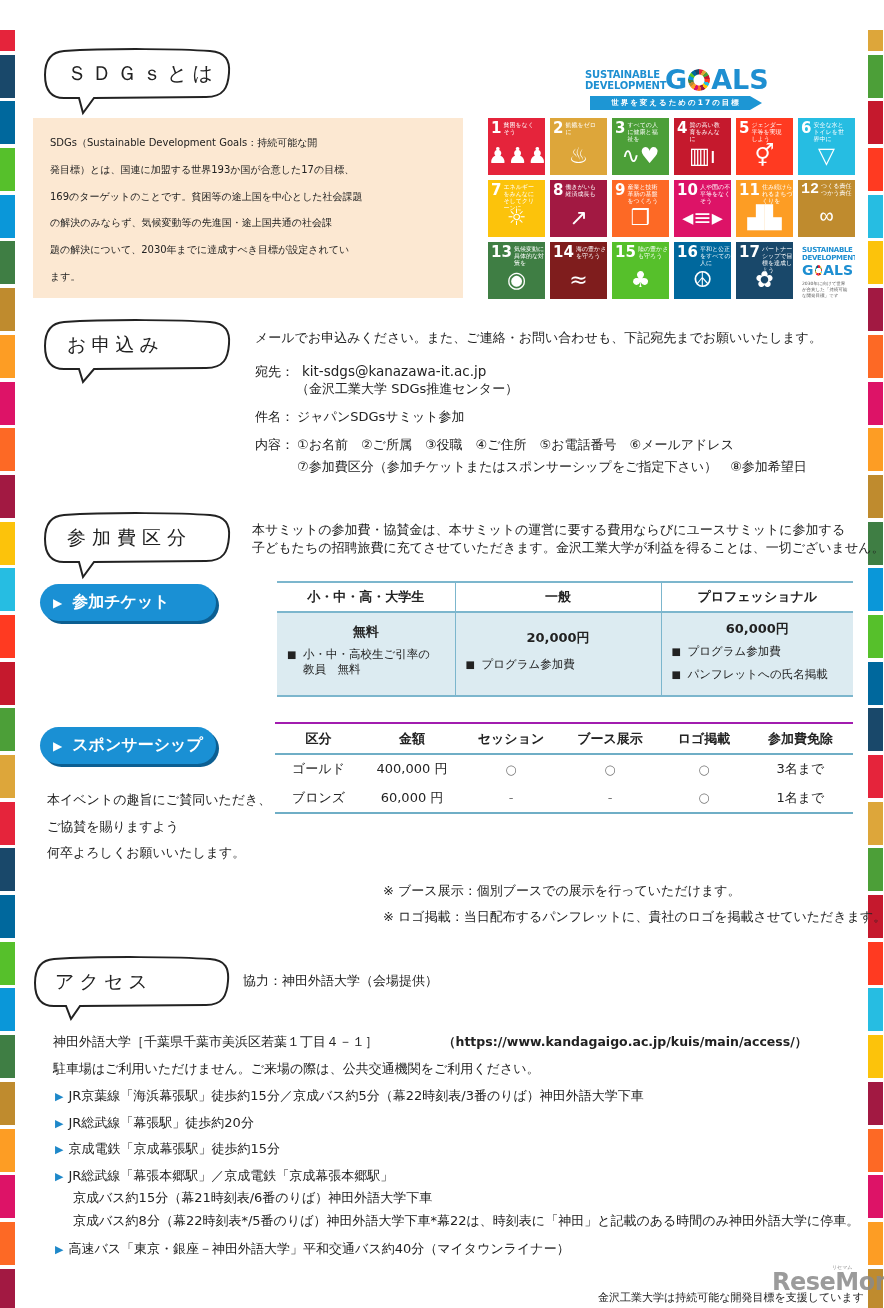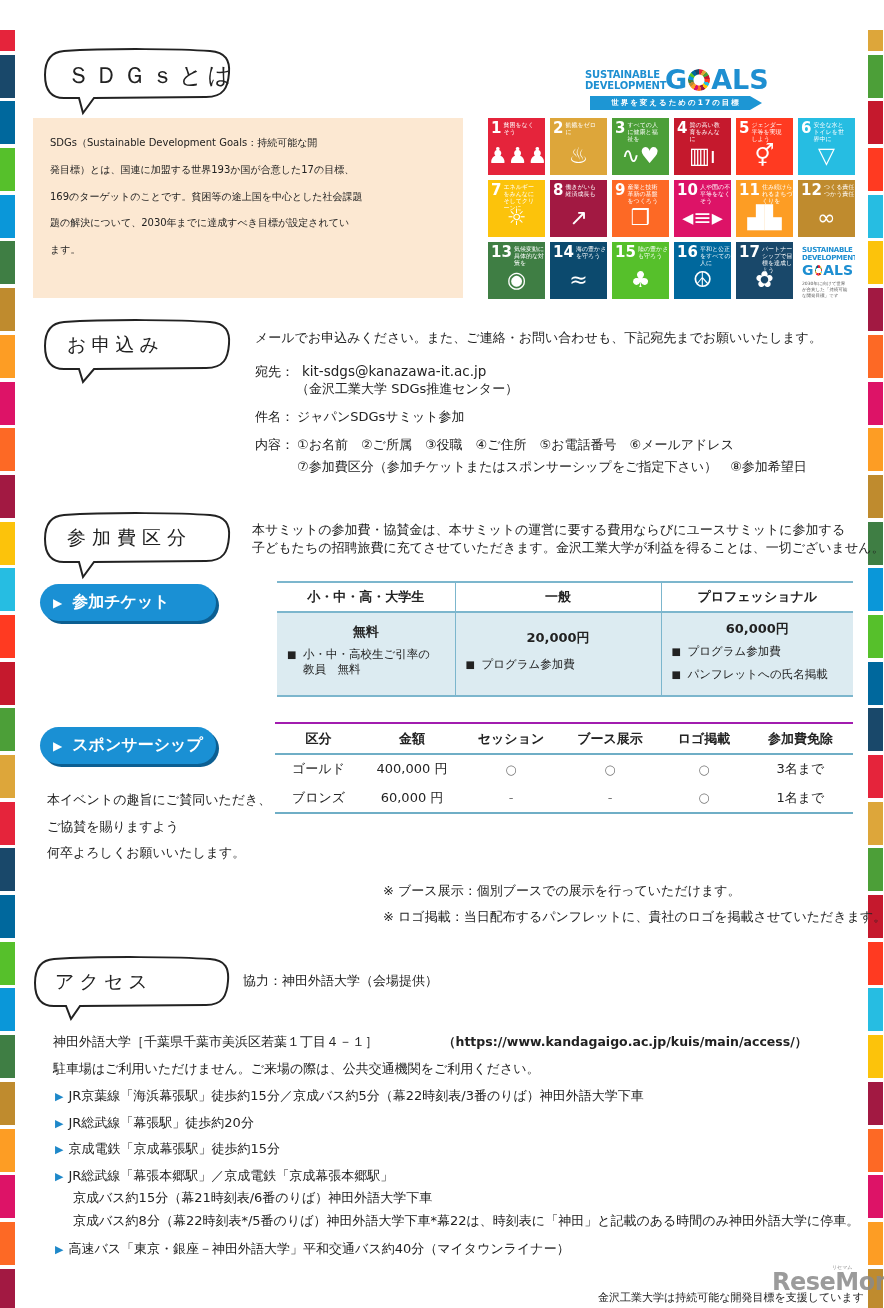--- a/index.html
+++ b/index.html
@@ -141,27 +141,28 @@
     <div class="seg" style="background: rgb(253, 105, 37);"></div>
     <div class="seg" style="background: rgb(221, 19, 103);"></div>
     <div class="seg" style="background: rgb(253, 157, 36);"></div>
     <div class="seg" style="background: rgb(191, 139, 46);"></div>
   </div>
 
 <div class="bubble" style="left:42px;top:47px">
   <svg width="190" height="70" viewBox="0 0 190 70">
       <path d="M22 4 C70 1,140 2,168 4 C184 5,188 14,187 26 C186 40,182 50,164 50 L52 51 L41 66 L37 51 L22 51 C8 51,3 42,3 28 C3 14,8 5,22 4 Z" fill="#fff" stroke="#222" stroke-width="2"></path>
     </svg>
-  <span class="title" style="font-size:23px;top:13px">ＳＤＧｓとは</span>
+  <span class="title" style="font-size:20px;top:13px">ＳＤＧｓとは</span>
 </div>
 
 <div class="abs about-box">
   <div class="line">SDGs（Sustainable Development Goals：持続可能な開</div>
   <div class="line">発目標）とは、国連に加盟する世界193か国が合意した17の目標、</div>
   <div class="line">169のターゲットのことです。貧困等の途上国を中心とした社会課題</div>
+  <div class="line">の解決のみならず、気候変動等の先進国・途上国共通の社会課</div>
   <div class="line">題の解決について、2030年までに達成すべき目標が設定されてい</div>
   <div class="line">ます。</div>
 </div>
 
 <div class="abs logo">
   <div class="small" style="top:3px">SUSTAINABLE</div>
   <div class="small" style="top:14px">DEVELOPMENT</div>
   <div class="big">
     <span>G</span>
     <span class="wheel"></span>
@@ -241,35 +242,35 @@
       </div>
       <span class="tile-icon">◂≡▸</span>
     </div>
     <div class="tile" style="background: rgb(253, 157, 36);">
       <div class="tile-head">
         <span class="tile-num">11</span>
         <span class="tile-label">住み続けられるまちづくりを</span>
       </div>
       <span class="tile-icon">▟▙</span>
     </div>
-    <div class="tile" style="background: rgb(191, 139, 46);">
+    <div class="tile" style="background: rgb(191, 139, 46); font-family: Liberation Mono, monospace;">
       <div class="tile-head">
         <span class="tile-num">12</span>
         <span class="tile-label">つくる責任つかう責任</span>
       </div>
       <span class="tile-icon">∞</span>
     </div>
     <div class="tile" style="background: rgb(63, 126, 68);">
       <div class="tile-head">
         <span class="tile-num">13</span>
         <span class="tile-label">気候変動に具体的な対策を</span>
       </div>
       <span class="tile-icon">◉</span>
     </div>
-    <div class="tile" style="background: #0c4a6e;">
+    <div class="tile" style="background: #7f1d1d;">
       <div class="tile-head">
         <span class="tile-num">14</span>
         <span class="tile-label">海の豊かさを守ろう</span>
       </div>
       <span class="tile-icon">≈</span>
     </div>
     <div class="tile" style="background: rgb(86, 192, 43);">
       <div class="tile-head">
         <span class="tile-num">15</span>
         <span class="tile-label">陸の豊かさも守ろう</span>

